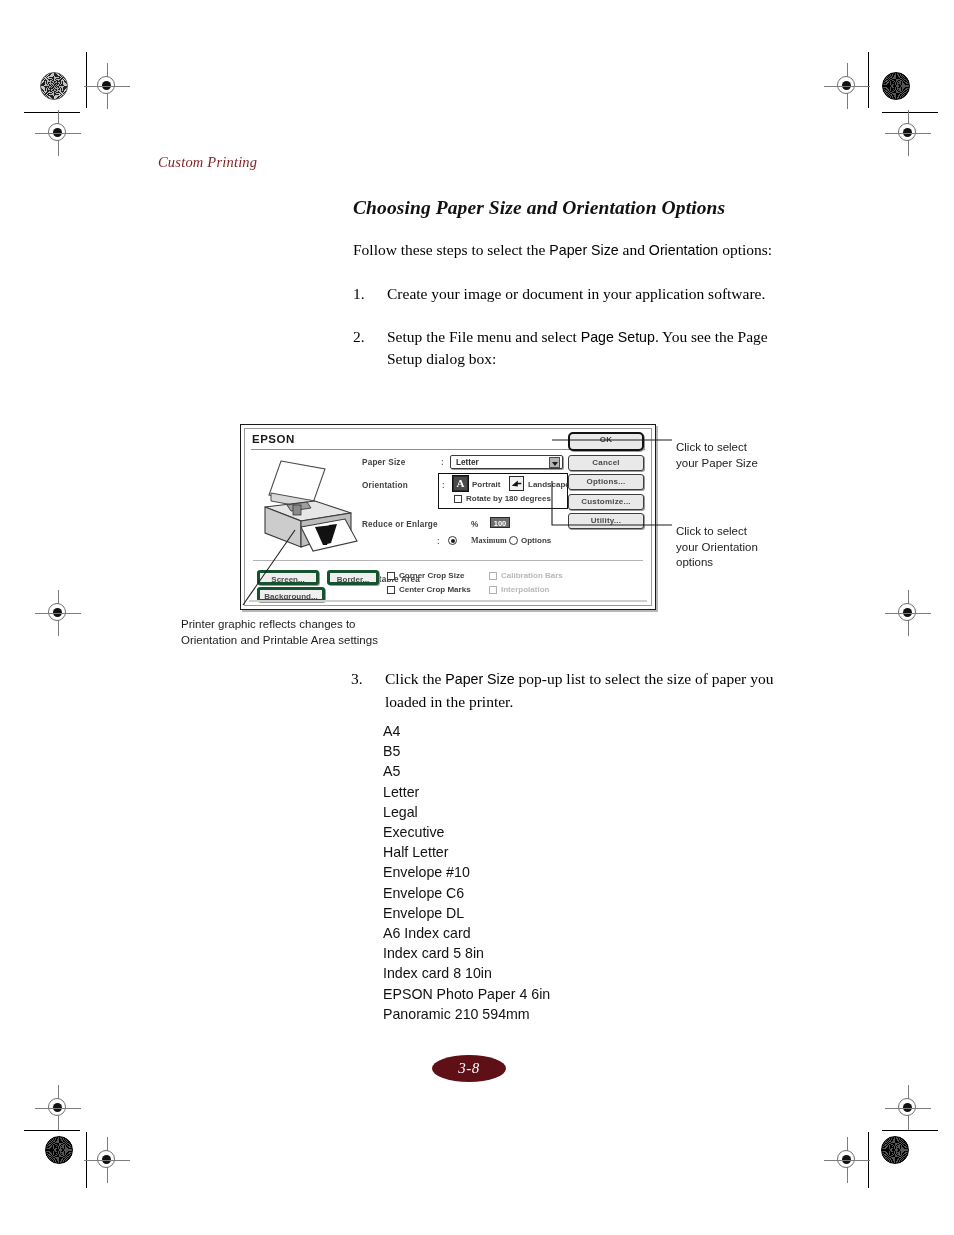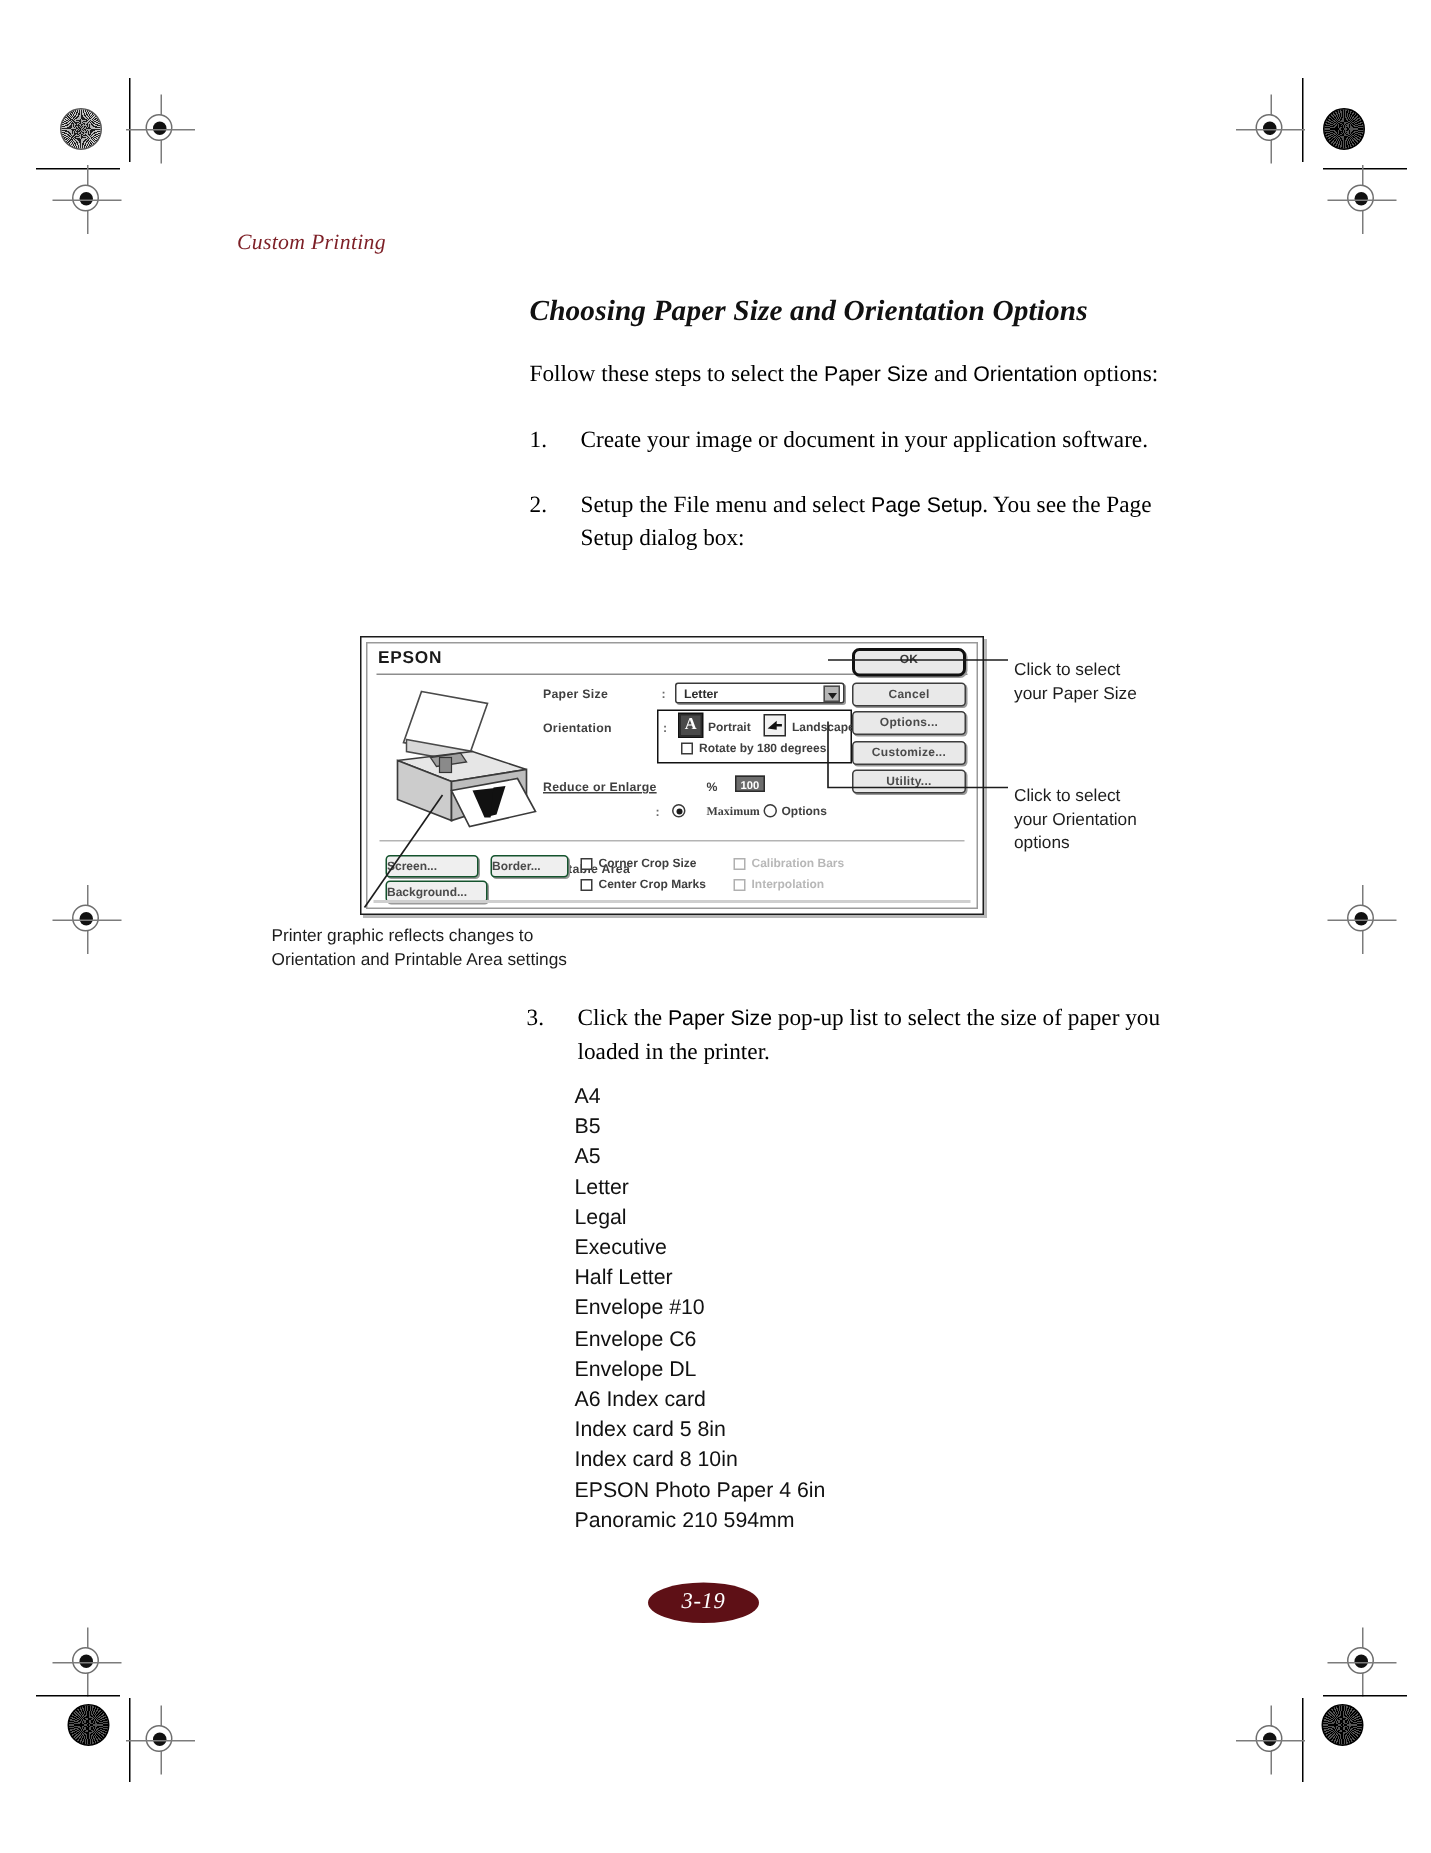--- a/index.html
+++ b/index.html
@@ -369,29 +369,29 @@
 
   .dlg-sep {
     position: absolute;
     left: 8px; right: 8px;
     height: 1px;
     background: #b4b4b4;
   }
   .lbtn {
     position: absolute;
     height: 15px;
-    border: 1px solid #14532d;
+    border: 3px solid #14532d;
     border-radius: 3px;
     background: #efefef;
     box-shadow: 1px 1px 0 #9a9a9a;
     font-family: "Liberation Sans", sans-serif;
     font-weight: bold;
     font-size: 8px;
     color: #4a4a4a;
-    text-align: left;
+    text-align: center;
     line-height: 13px;
     box-sizing: border-box;
   }
   .dlg-footrule {
     position: absolute;
     left: 4px; right: 4px; bottom: 3px;
     height: 2px;
     background: #cfcfcf;
   }
 
@@ -567,21 +567,21 @@
         <div class="orient-icon unsel" style="left:264px; top:47px;">
           <svg viewBox="0 0 15 15" width="13" height="13" style="display:block;margin:0;">
             <path d="M2 10 L9 4 L9 6.5 L13 6.5 L13 8.5 L9 8.5 L9 11 Z" fill="#111"></path>
           </svg>
         </div>
         <div class="cb-label" style="left:283px; top:51px;">Landscape</div>
 
         <div class="cbox" style="left:209px; top:66px;"></div>
         <div class="cb-label" style="left:221px; top:65px;">Rotate by 180 degrees</div>
 
-        <div class="set-label" style="left:117px; top:91px;text-decoration:underline;">Reduce or Enlarge</div>
+        <div class="set-label" style="left:117px; top:91px;">Reduce or Enlarge</div>
         <div class="scale-field" style="left:202px; top:88px;">
           <span>100</span>
         </div>
         <div class="set-label" style="left:226px; top:91px;">%</div>
 
         <div class="set-label" style="left:117px; top:108px;margin-top:38px;">Printable Area</div>
         <div class="colon" style="left:192px; top:108px;">:</div>
         <div class="radio on" style="left:203px; top:107px;"></div>
         <div class="cb-label" style="left:226px; top:107px;font-family:Liberation Serif, serif;">Maximum</div>
         <div class="radio" style="left:264px; top:107px;"></div>
@@ -653,15 +653,15 @@
     <div>Envelope #10</div>
     <div>Envelope C6</div>
     <div>Envelope DL</div>
     <div>A6 Index card</div>
     <div>Index card 5  8in</div>
     <div>Index card 8  10in</div>
     <div>EPSON Photo Paper 4  6in</div>
     <div>Panoramic 210  594mm</div>
   </div>
 
-  <div class="folio">3-19</div>
+  <div class="folio">3-8</div>
 
 </div>
 
 </body></html>

